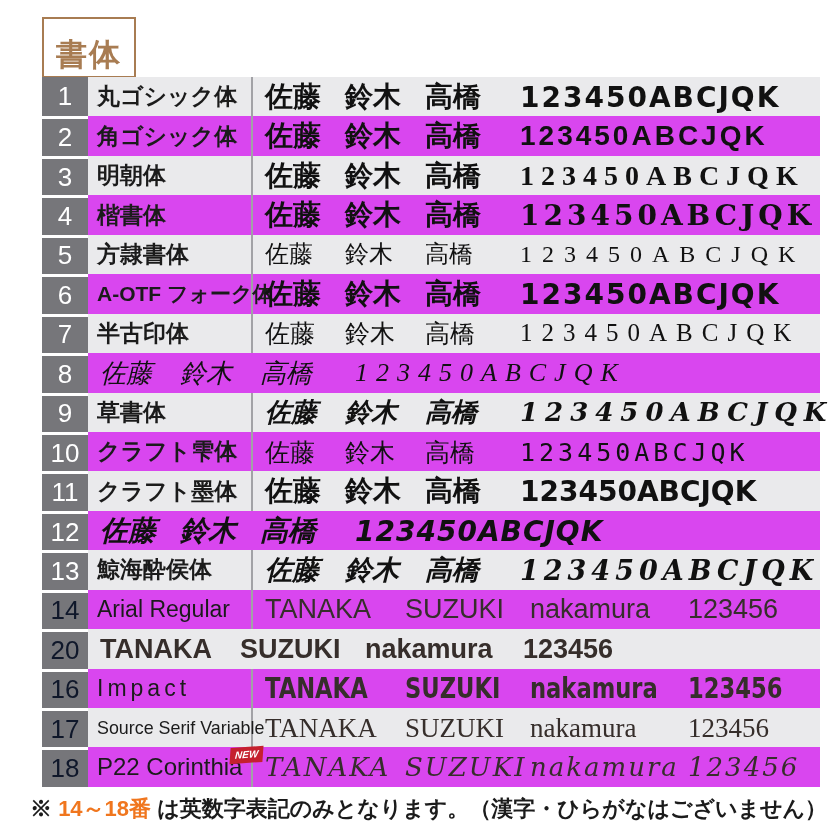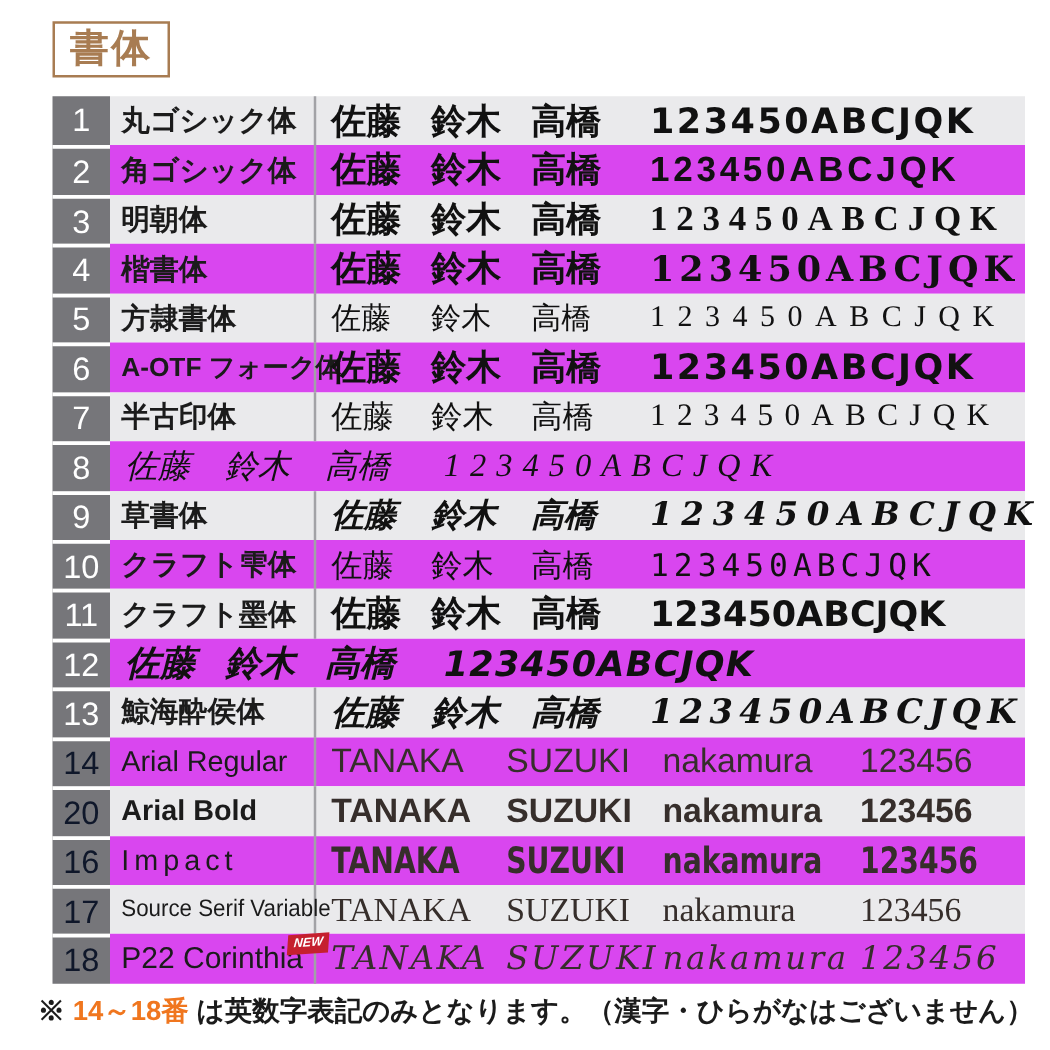--- a/index.html
+++ b/index.html
@@ -5,21 +5,21 @@
   html,body{margin:0;padding:0;}
   body{
     width:840px;height:840px;background:#ffffff;position:relative;
     font-family:"Liberation Sans",sans-serif;overflow:hidden;
   }
   
   .title-box{
     position:absolute;left:42px;top:17px;
     border:2px solid #a87c52;color:#a87c52;
     font-size:31px;font-weight:700;letter-spacing:2px;
-    padding:4px 12px 6px 12px;line-height:1;
+    padding:20px 12px 6px 12px;line-height:1;
   }
   
   .font-table{
     position:absolute;left:42px;top:77px;width:778px;
   }
   .row{display:flex;height:39.45px;align-items:stretch;}
   .cell-num{
     width:46px;min-width:46px;background:#76767a;color:#ffffff;
     display:flex;align-items:center;justify-content:center;
     font-size:26px;font-weight:400;box-sizing:border-box;
@@ -278,23 +278,20 @@
           <span class="smp c0">TANAKA</span>
           <span class="smp c1">SUZUKI</span>
           <span class="smp c2">nakamura</span>
           <span class="smp c3">123456</span>
         </div>
       </div>
     </div>
     <div class="row">
       <div class="cell-num accent">20</div>
       <div class="rowbg">
-        <div class="cell-name n-arialb">
-          <span class="nm">Arial Bold</span>
-        </div>
         <div class="cell-sample en s-arialb">
           <span class="smp c0">TANAKA</span>
           <span class="smp c1">SUZUKI</span>
           <span class="smp c2">nakamura</span>
           <span class="smp c3">123456</span>
         </div>
       </div>
     </div>
     <div class="row">
       <div class="cell-num accent">16</div>

